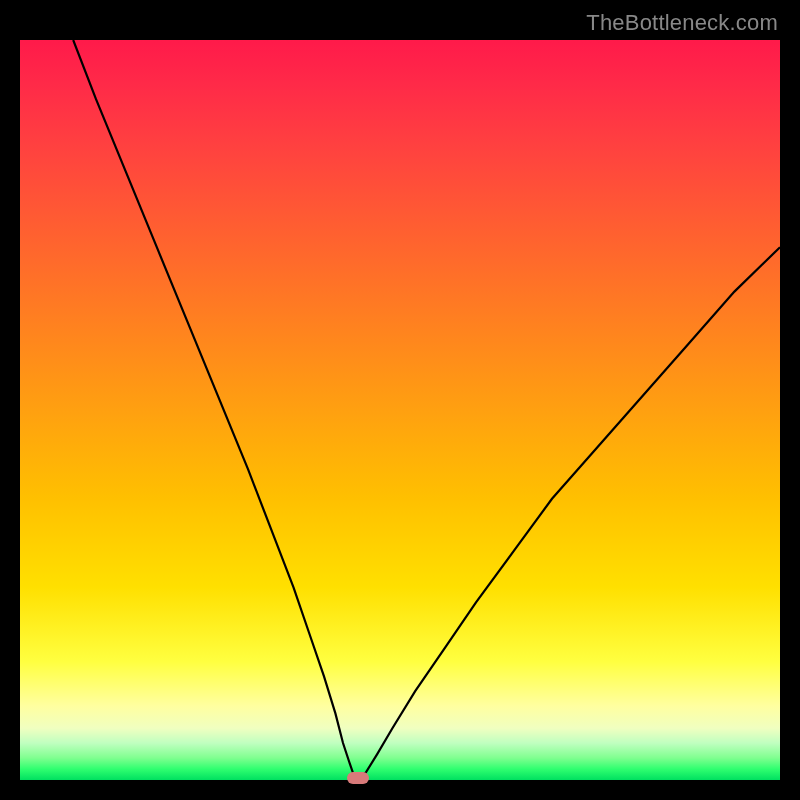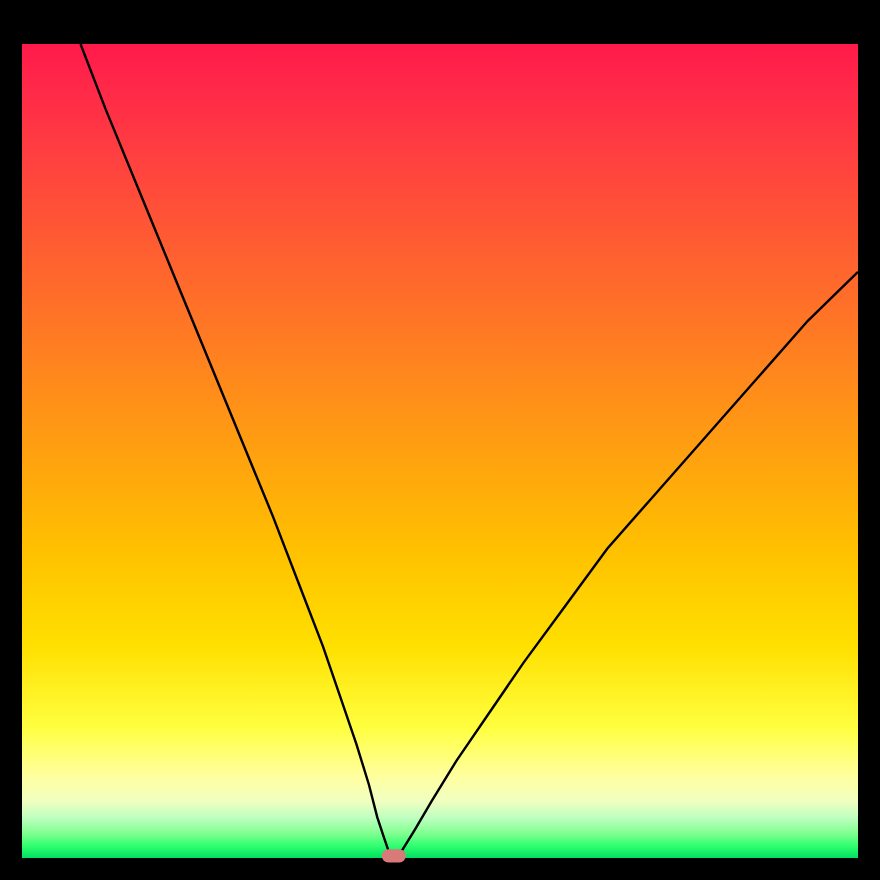--- a/index.html
+++ b/index.html
@@ -62,19 +62,20 @@
     height: 12px;
     border-radius: 6px;
     background: #d87a7a;
     transform: translate(-50%, -50%);
   }
 </style>
 </head>
 <body>
 
 <div class="container">
+  <div class="watermark">TheBottleneck.com</div>
   <div class="plot-area">
     <svg class="curve-svg" viewBox="0 0 760 740" preserveAspectRatio="none">
       <path id="curve" class="curve-path" d="M53.20 0.00 L76.00 59.20 L106.40 133.20 L136.80 207.20 L167.20 281.20 L197.60 355.20 L228.00 429.20 L250.80 488.40 L273.60 547.60 L288.80 592.00 L304.00 636.40 L315.40 673.40 L323.00 703.00 L329.08 721.50 L332.88 732.60 L335.92 737.78 L338.96 737.78 L345.80 732.60 L357.20 714.10 L372.40 688.20 L395.20 651.20 L425.60 606.80 L456.00 562.40 L494.00 510.60 L532.00 458.80 L577.60 407.00 L623.20 355.20 L668.80 303.40 L714.40 251.60 L760.00 207.20 "></path>
     </svg>
     <div id="marker" class="marker" style="left: 338.2px; top: 737.78px; background: rgb(216, 122, 122);"></div>
   </div>
 </div>
 
 </body></html>

